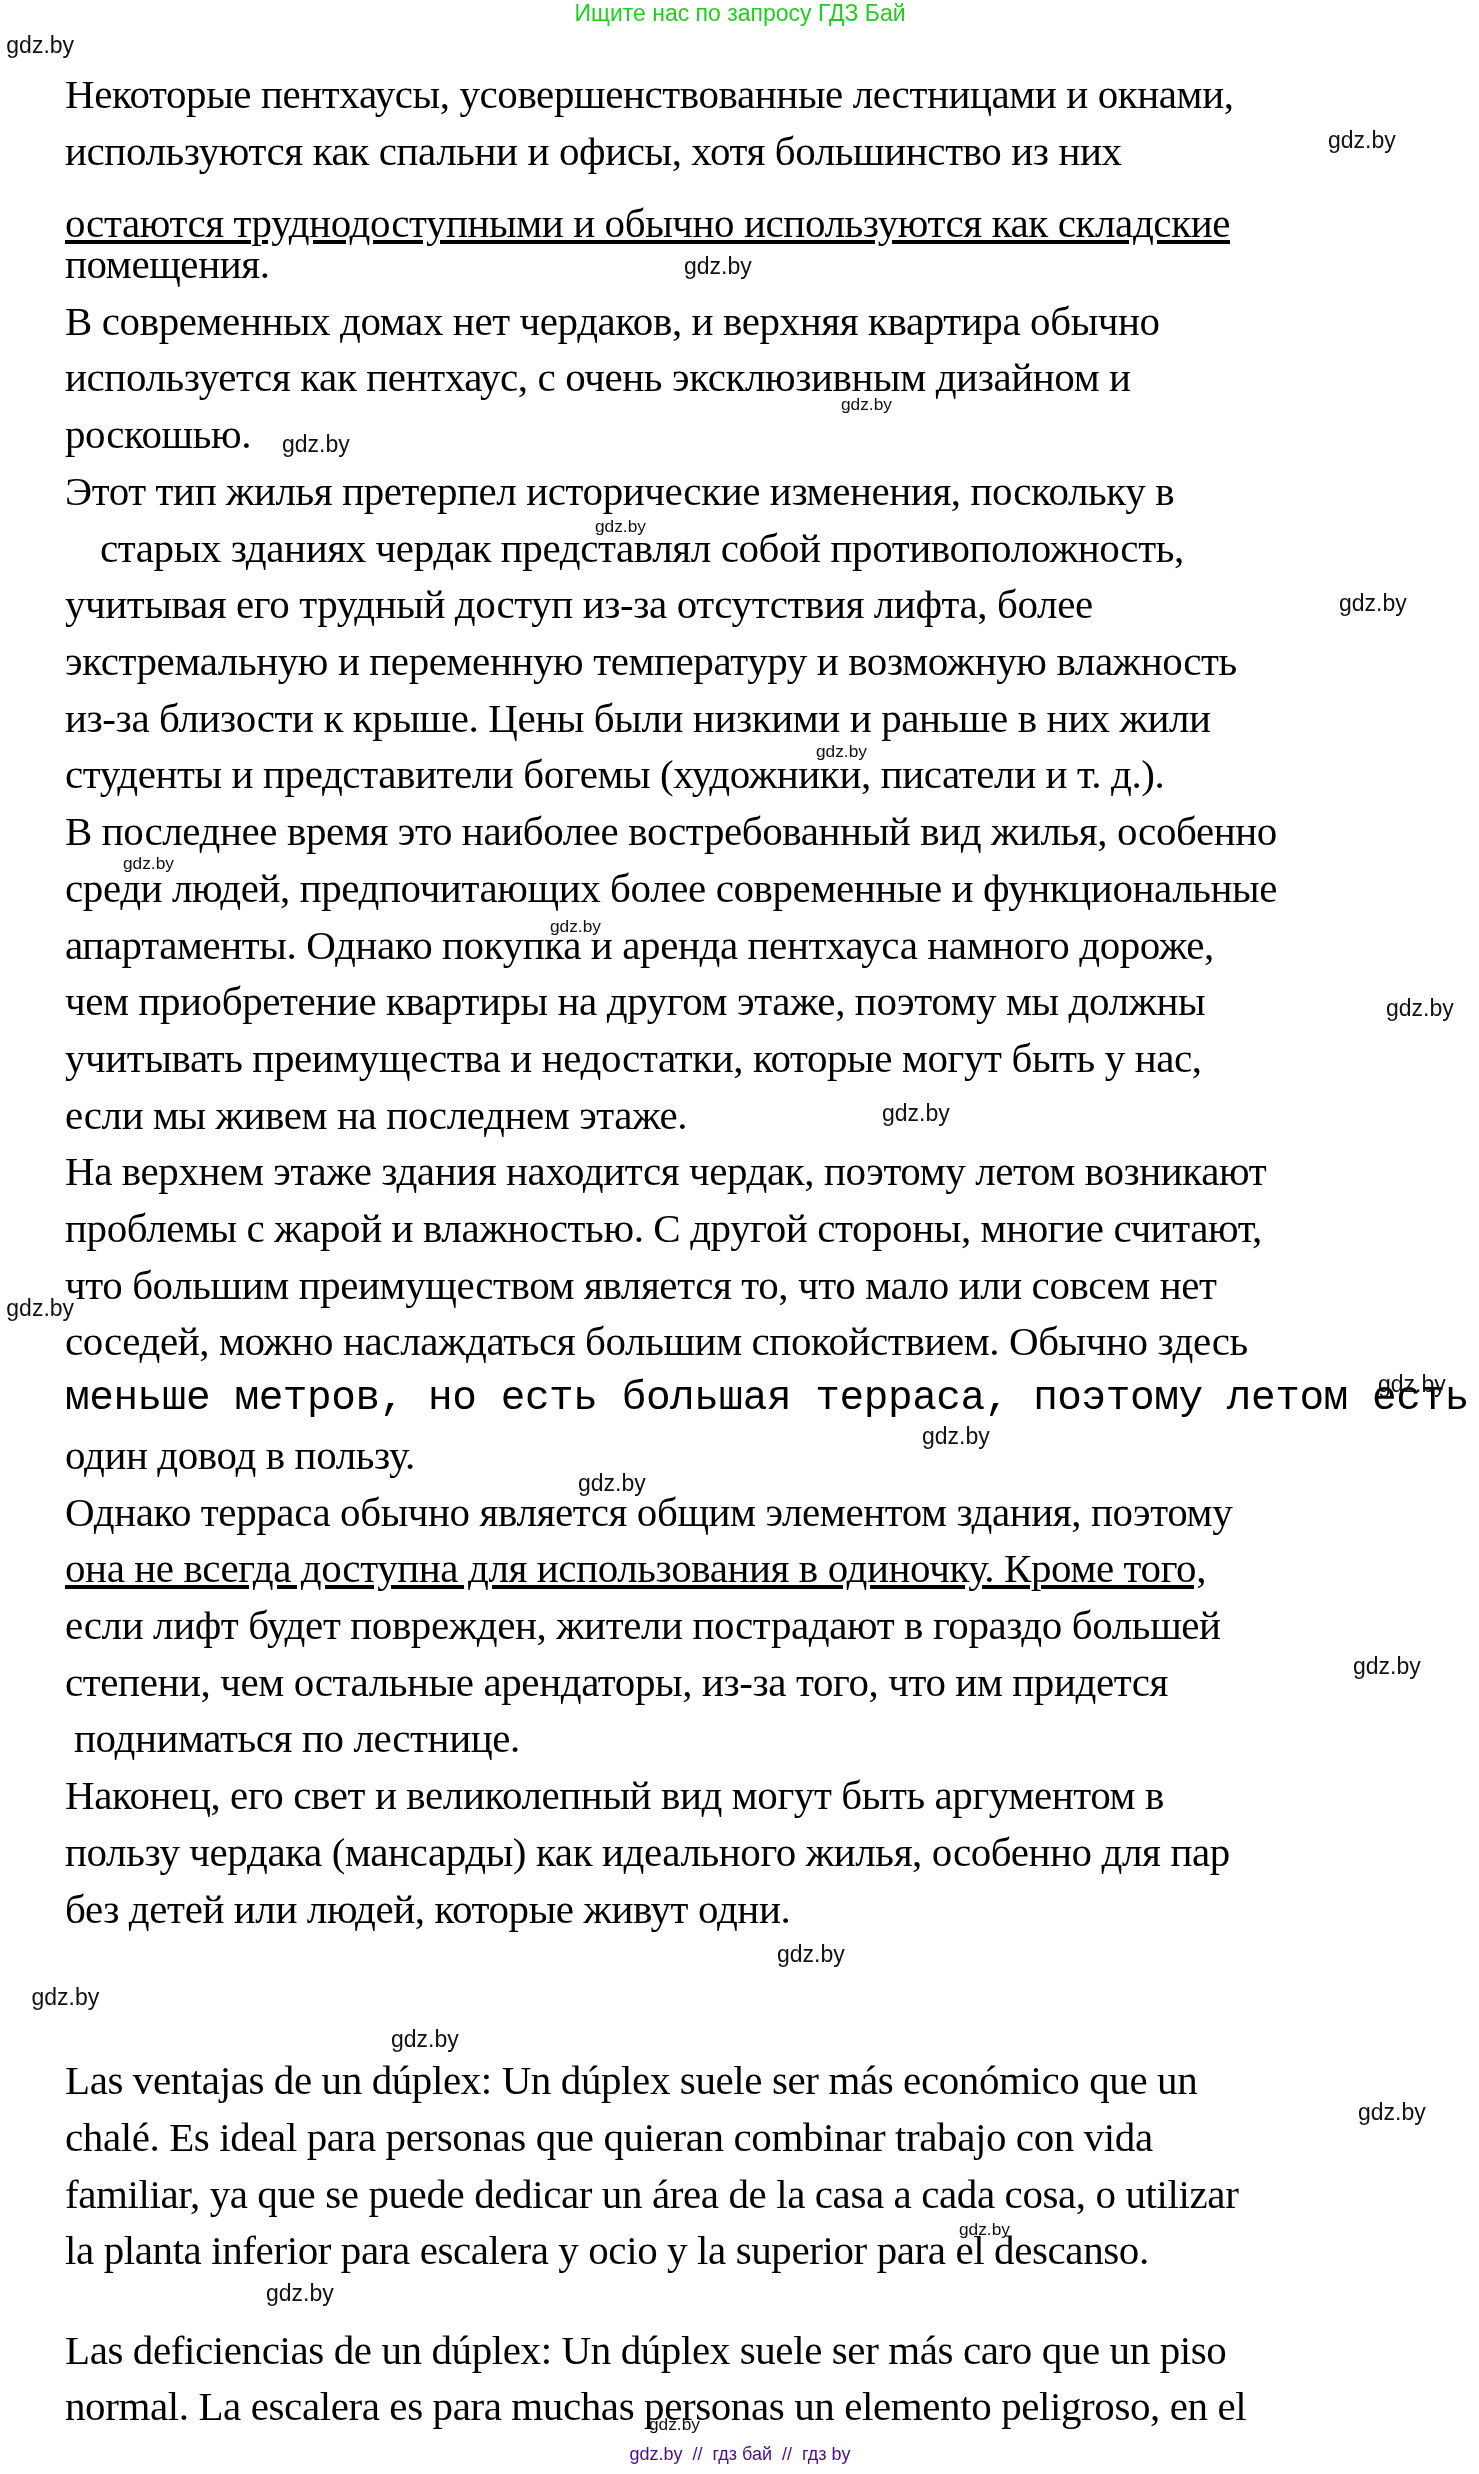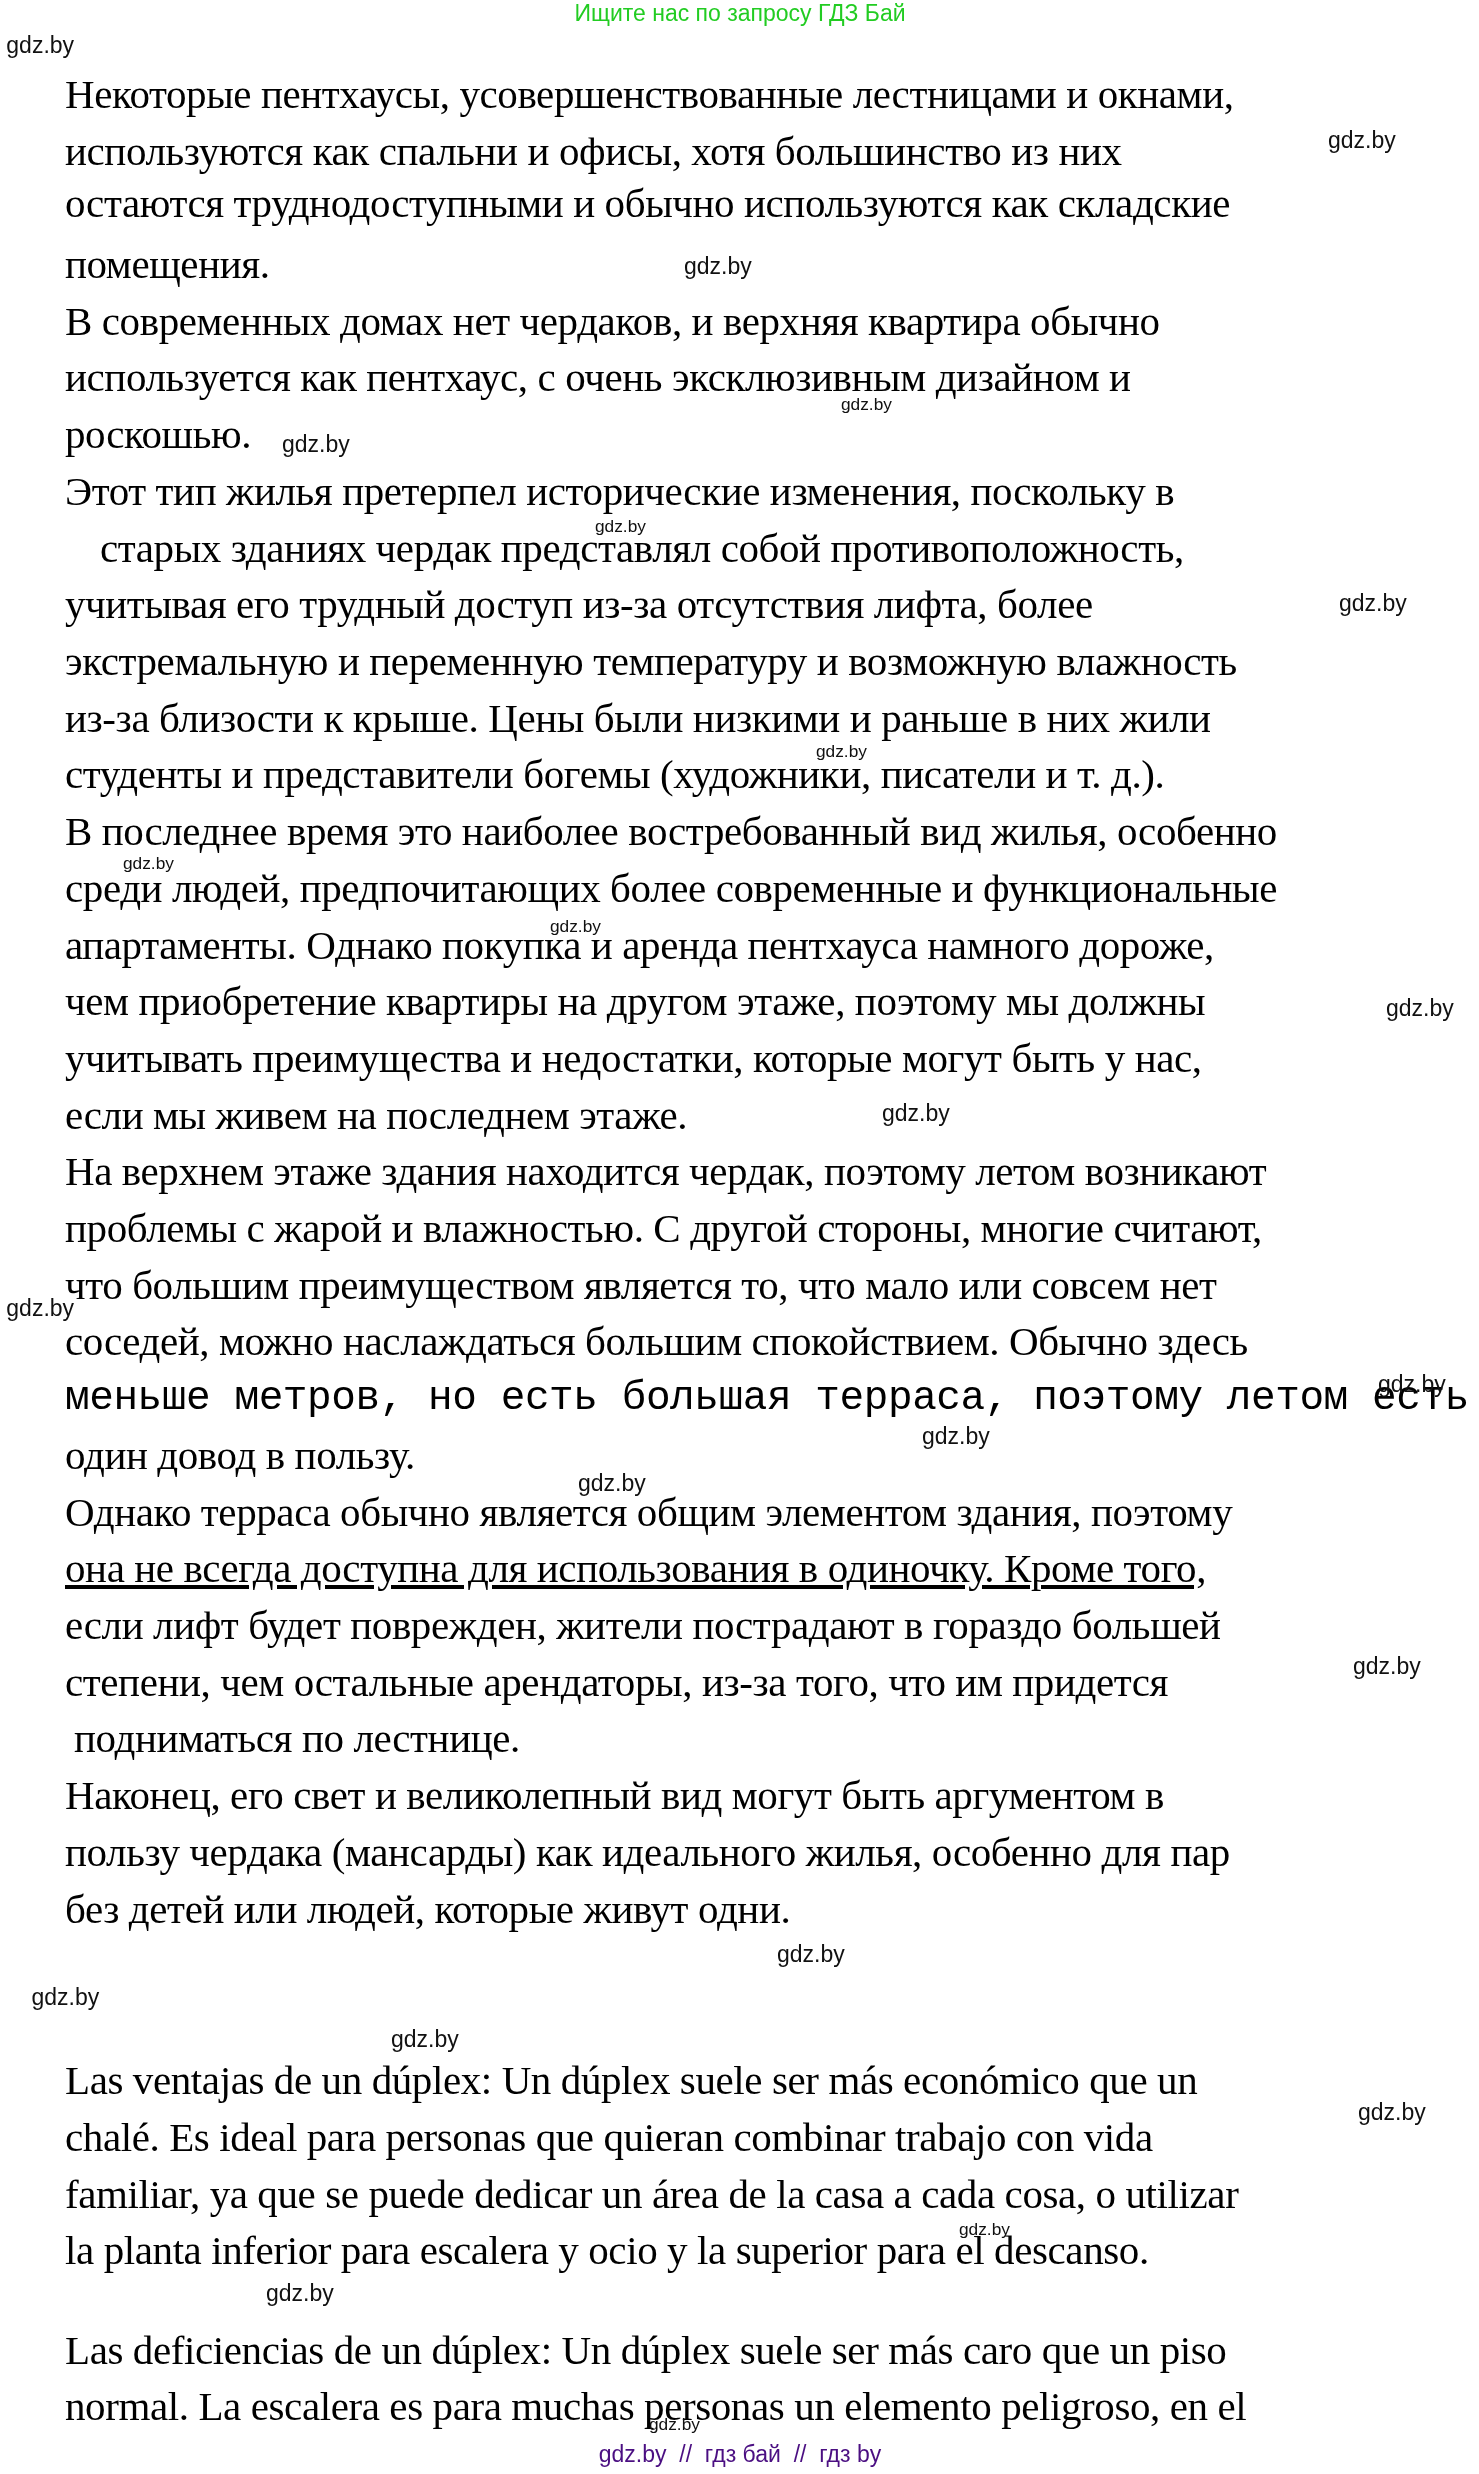--- a/index.html
+++ b/index.html
@@ -18,21 +18,21 @@
       font-family: "Liberation Sans", sans-serif;
       font-size: 23px;
       line-height: 27px;
       color: #22cc22;
     }
     .footer {
       position: absolute;
       top: 2440px; left: 0; width: 1480px;
       text-align: center;
       font-family: "Liberation Sans", sans-serif;
-      font-size: 23px;
+      font-size: 18px;
       line-height: 28px;
       color: #4b0f82;
       white-space: pre;
     }
     .line {
       position: absolute;
       left: 65px;
       font-size: 41px;
       line-height: 47px;
       white-space: nowrap;
@@ -50,21 +50,21 @@
     .wm.small { font-size: 17.3px; line-height: 19px; }
   </style>
 </head>
 <body>
 
 <div class="header">Ищите нас по запросу ГДЗ Бай</div>
 
 <div>
   <div class="line" style="top:71px;">Некоторые пентхаусы, усовершенствованные лестницами и окнами,</div>
   <div class="line" style="top:128px;">используются как спальни и офисы, хотя большинство из них</div>
-  <div class="line" style="top:180px;">остаются труднодоступными и обычно используются как складские</div>
+  <div class="line" style="top:200px;text-decoration:underline;">остаются труднодоступными и обычно используются как складские</div>
   <div class="line" style="top:241px;">помещения.</div>
   <div class="line" style="top:298px;">В современных домах нет чердаков, и верхняя квартира обычно</div>
   <div class="line" style="top:354px;">используется как пентхаус, с очень эксклюзивным дизайном и</div>
   <div class="line" style="top:411px;">роскошью.</div>
   <div class="line" style="top:468px;">Этот тип жилья претерпел исторические изменения, поскольку в</div>
   <div class="line" style="top:525px;margin-left:35px;">старых зданиях чердак представлял собой противоположность,</div>
   <div class="line" style="top:581px;">учитывая его трудный доступ из-за отсутствия лифта, более</div>
   <div class="line" style="top:638px;">экстремальную и переменную температуру и возможную влажность</div>
   <div class="line" style="top:695px;">из-за близости к крыше. Цены были низкими и раньше в них жили</div>
   <div class="line" style="top:751px;">студенты и представители богемы (художники, писатели и т. д.).</div>

